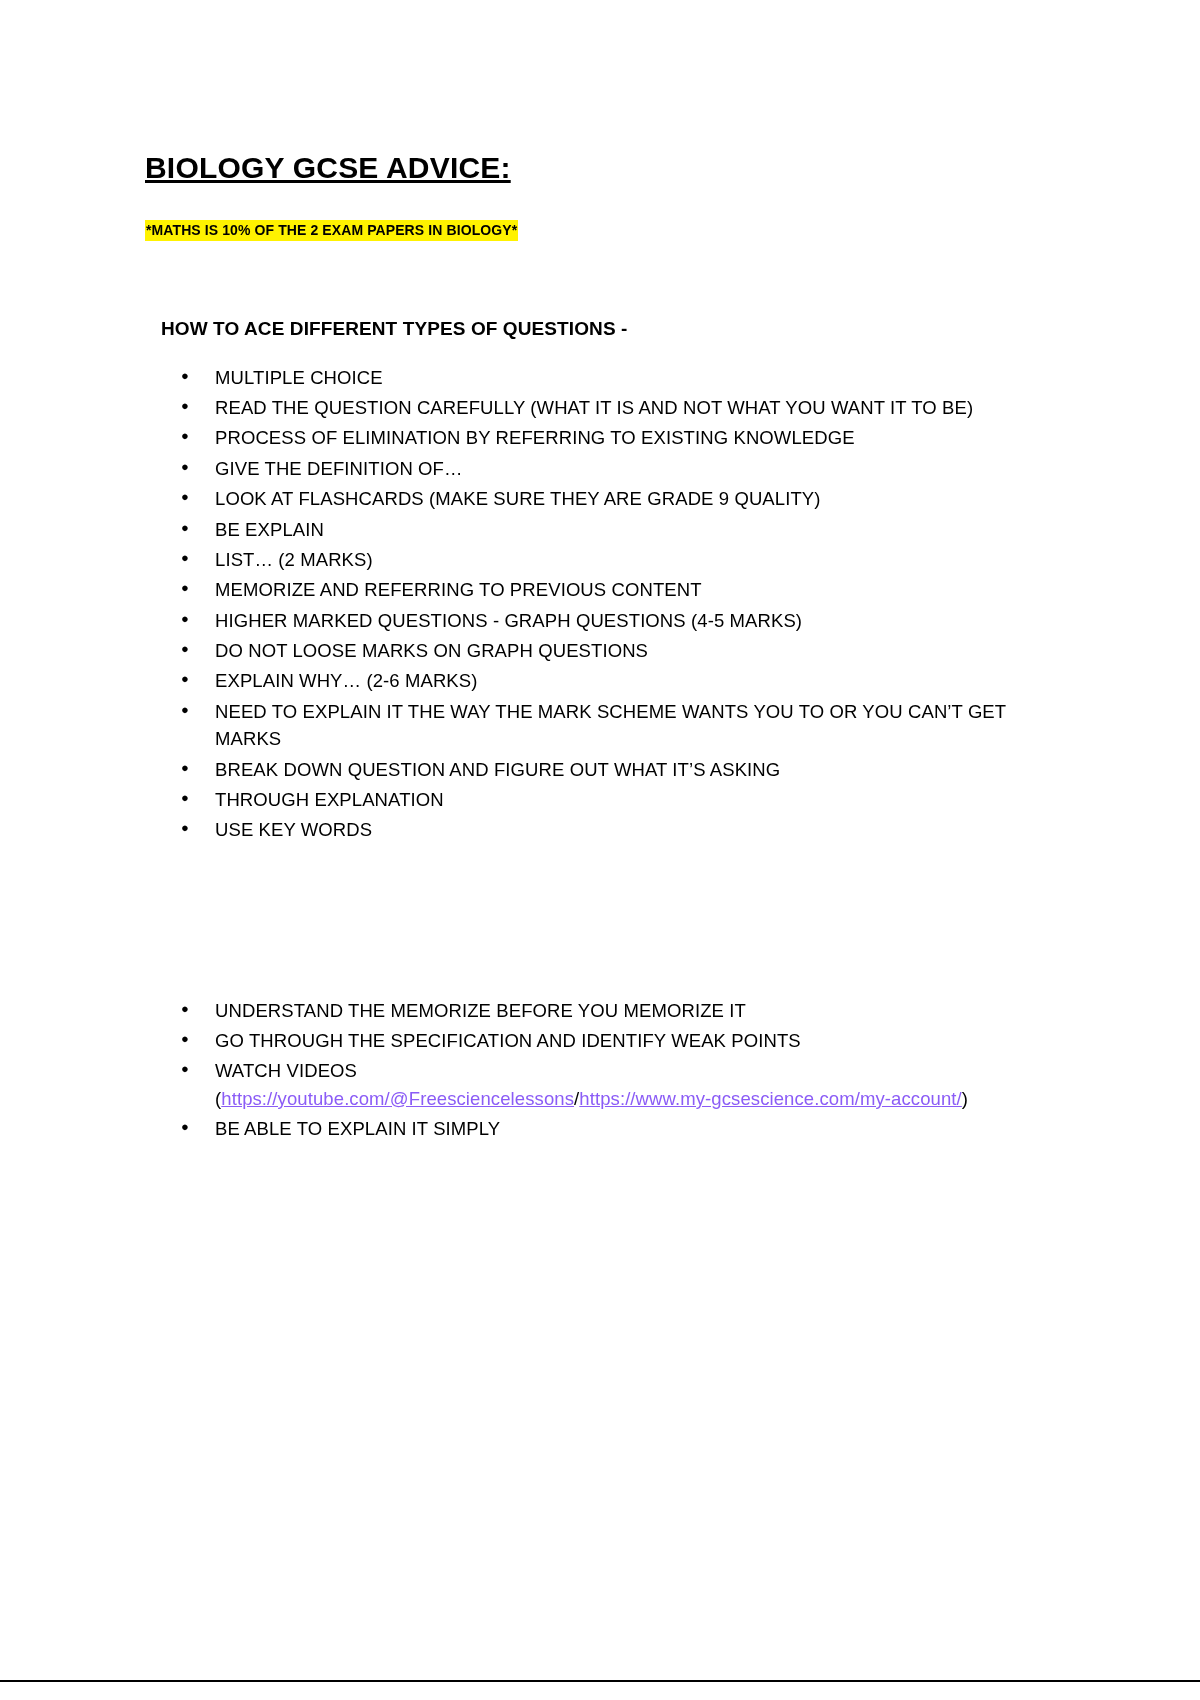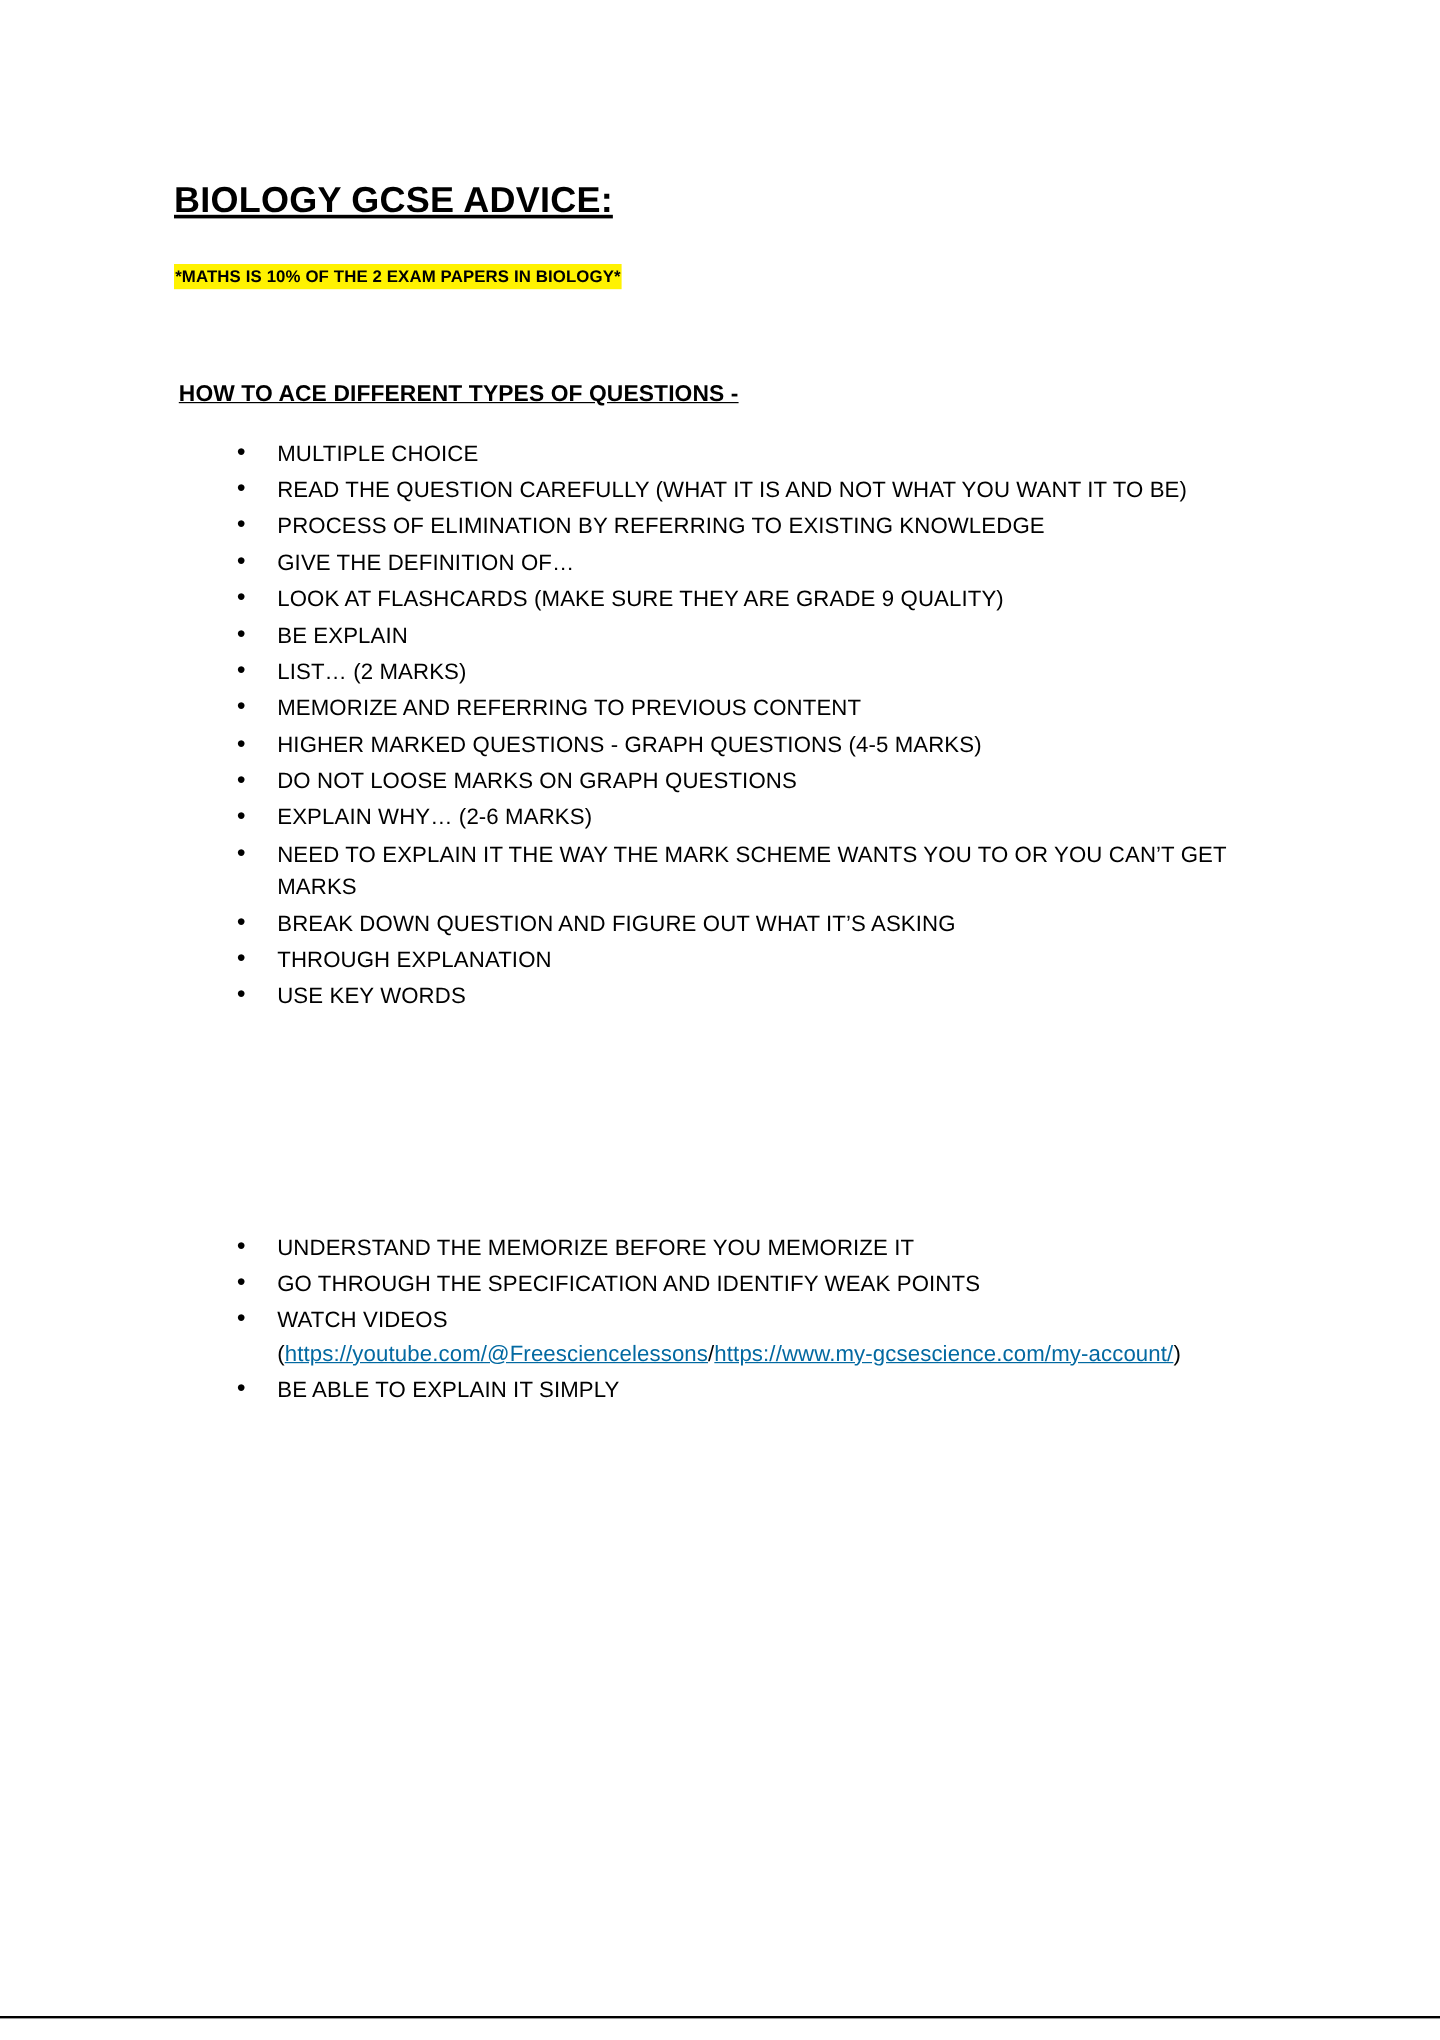--- a/index.html
+++ b/index.html
@@ -37,48 +37,47 @@
     font-size: 14px;
     font-weight: bold;
     letter-spacing: 0.1px;
     padding: 2px 1px 3px 1px;
     margin-bottom: 10px;
   }
   .spacer-big { height: 66px; }
   .spacer-huge { height: 150px; }
   .section-heading {
     font-size: 19px;
-    text-decoration: underline;
-    margin: 0 0 22px 4px;
+    margin: 0 0 22px 16px;
     letter-spacing: 0.1px;
     line-height: 1.3;
   }
   ul.bullets {
     list-style: none;
-    margin: 16px;
+    margin: 0;
     padding: 0 0 0 36px;
   }
   ul.bullets li {
     position: relative;
     font-size: 18.5px;
     line-height: 1.48;
     padding-left: 34px;
     margin-bottom: 3px;
     letter-spacing: 0.1px;
   }
   ul.bullets li::before {
     content: "\25CF";
     position: absolute;
     left: 0;
     top: -1px;
     font-size: 13px;
     line-height: 1.95;
   }
   .link {
-    color: #0369a1;
+    color: #8b5cf6;
     text-decoration: underline;
     word-break: break-all;
   }
   .footer-rule {
     position: absolute;
     left: 0;
     right: 0;
     bottom: 18px;
     height: 2px;
     background: #000000;

